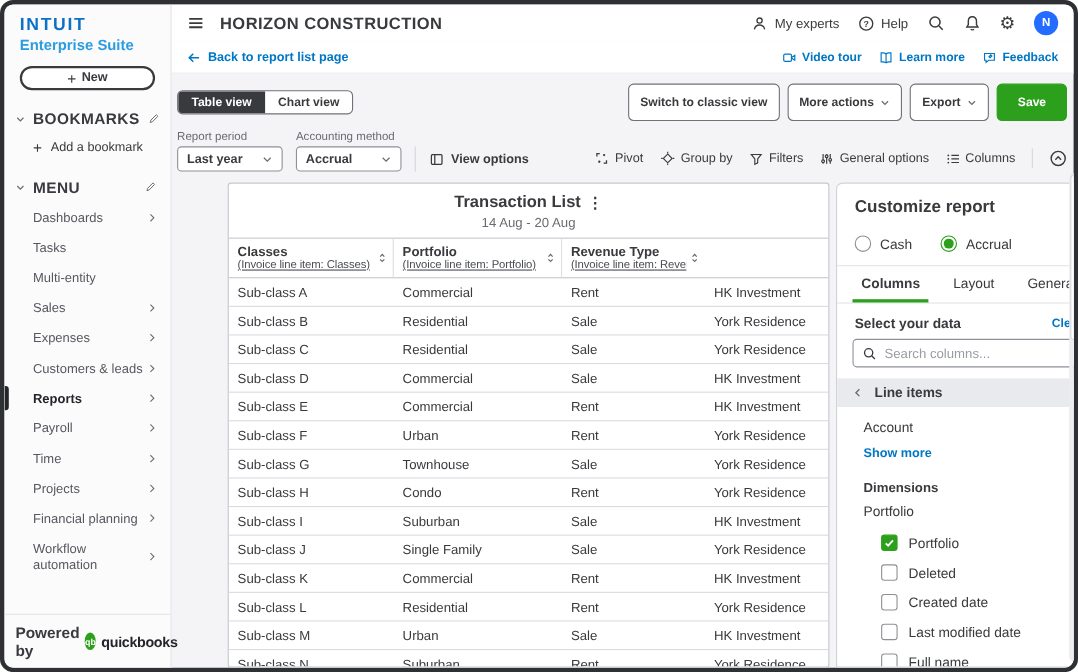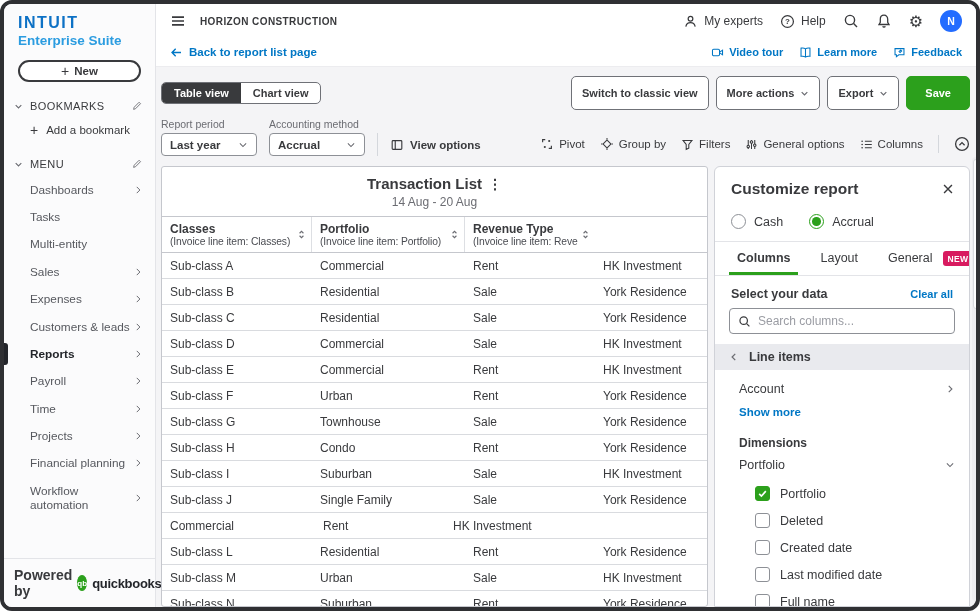--- a/index.html
+++ b/index.html
@@ -11,40 +11,40 @@
   
   .sidebar { width:152px; min-width:152px; background:#fbfbfc; border-right:1px solid #e3e4e8;
              display:flex; flex-direction:column; position:relative; }
   .logo-box { padding:10px 0 0 14px; }
   .logo-main { color:#0d71c5; font-weight:bold; font-size:16px; letter-spacing:1.5px; }
   .logo-sub { color:#2b9ce0; font-size:13.5px; font-weight:bold; margin-top:1px; }
   .new-btn { margin:12px 14px 10px 14px; height:22px; border:2px solid #393a3d; border-radius:999px;
              background:#fff; display:flex; align-items:center; justify-content:center; gap:5px;
              font-size:11.5px; font-weight:bold; cursor:pointer; }
   .side-head { display:flex; align-items:center; gap:7px; padding:8px 12px 4px 10px; }
-  .side-head .lbl { font-size:11px; font-weight:normal; letter-spacing:.4px; flex:1; }
+  .side-head .lbl { font-size:14px; font-weight:bold; letter-spacing:.4px; flex:1; }
   .add-bm { display:flex; align-items:center; gap:8px; padding:6px 12px 6px 26px; font-size:11.5px; color:#393a3d; cursor:pointer; }
   .nav-list { flex:1; overflow:hidden; margin-top:2px; }
   .nav-item { display:flex; align-items:center; padding:6.7px 12px 6.7px 26px; font-size:11.8px;
               color:#56585e; cursor:pointer; position:relative; }
   .nav-item .nv { flex:1; }
   .nav-item.active { font-weight:bold; color:#23252a; }
   .nav-item.active::before { content:""; position:absolute; left:0; top:3px; bottom:3px; width:4px;
               background:#23252a; border-radius:0 3px 3px 0; }
   .chev { color:#6b6c72; display:flex; }
   .side-footer { border-top:1px solid #e3e4e8; padding:8px 10px; display:flex; align-items:center; gap:5px; }
   .pb-txt { font-size:14px; color:#393a3d; font-weight:bold; }
   .qb-circle { width:16px; height:16px; border-radius:50%; background:#2ca01c; color:#fff; font-size:8px;
                font-weight:bold; display:flex; align-items:center; justify-content:center; }
   .qb-word { font-size:13px; font-weight:bold; color:#23252a; letter-spacing:-.3px; }
 
   
   .main { flex:1; display:flex; flex-direction:column; min-width:0; }
   .topbar1 { background:#fff; height:34px; display:flex; align-items:center; padding:0 14px; gap:14px; }
-  .co-title { font-size:10px; font-weight:bold; letter-spacing:.4px; }
+  .co-title { font-size:15px; font-weight:bold; letter-spacing:.4px; }
   .tb1-right { margin-left:auto; display:flex; align-items:center; gap:17px; }
   .hd-item { display:flex; align-items:center; gap:6px; font-size:12px; color:#393a3d; cursor:pointer; }
   .avatar { width:22px; height:22px; border-radius:50%; background:#236cff; color:#fff; font-size:10.5px;
             font-weight:bold; display:flex; align-items:center; justify-content:center; }
   .topbar2 { background:#fff; height:29px; display:flex; align-items:center; padding:0 14px;
              border-bottom:1px solid #ececef; }
   .back-link { display:flex; align-items:center; gap:6px; color:#0077c5; font-size:11.5px; font-weight:bold; cursor:pointer; }
   .tb2-right { margin-left:auto; display:flex; align-items:center; gap:16px; }
   .blue-link { display:flex; align-items:center; gap:5px; color:#0077c5; font-size:11px; font-weight:bold; cursor:pointer; }
 
@@ -67,35 +67,35 @@
   .select { width:96px; height:23px; background:#fff; border:1px solid #8d9096; border-radius:4px;
             display:flex; align-items:center; padding:0 8px; font-size:11.5px; font-weight:bold; cursor:pointer; }
   .select .sv { flex:1; }
   .view-opt { display:flex; align-items:center; gap:6px; font-size:11.5px; font-weight:bold;
               border-left:1px solid #d4d7dc; padding:4px 0 4px 12px; height:23px; cursor:pointer; }
   .trow2-right { margin-left:auto; display:flex; align-items:center; gap:15px; padding-bottom:3px; }
   .tool { display:flex; align-items:center; gap:5px; font-size:11.5px; color:#393a3d; cursor:pointer; }
   .tool-sep { width:1px; height:18px; background:#d4d7dc; }
 
   
-  .board { flex:1; display:flex; gap:6px; margin-top:10px; min-height:0; }
+  .board { flex:1; display:flex; gap:6px; margin-top:10px; min-height:0;margin-left:46px; }
 
   .report-card { flex:0 0 547px; width:547px; background:#fff; border:1px solid #c5c7cd; border-radius:3px;
                  overflow:hidden; display:flex; flex-direction:column; }
   .rc-title { text-align:center; padding:8px 0 7px 0; border-bottom:1px solid #c5c7cd; }
   .rc-t1 { font-size:15px; font-weight:bold; display:inline-flex; align-items:center; gap:6px; }
   .dots { font-size:14px; font-weight:bold; cursor:pointer; color:#393a3d; }
   .rc-t2 { font-size:12px; color:#6b6c72; margin-top:2px; }
   .rc-table { flex:1; overflow:hidden; }
   .hrow { display:flex; border-bottom:1px solid #c5c7cd; width:583px; }
   .hcell { padding:5px 4px 5px 8px; border-right:1px solid #dddfe3; display:flex; align-items:center; cursor:pointer; }
   .hcell:last-child { border-right:none; }
   .hmain { flex:1; min-width:0; }
   .hname { font-size:12px; font-weight:bold; white-space:nowrap; overflow:hidden; }
-  .hsub { font-size:10.3px; color:#4a4c52; white-space:nowrap; overflow:hidden; letter-spacing:-.1px; }
+  .hsub { font-size:10.3px; color:#4a4c52; white-space:nowrap; overflow:hidden; letter-spacing:-.1px;text-decoration:underline; }
   .sorter { color:#6b6c72; margin-left:2px; display:flex; }
   .c0 { width:150px; } .c1 { width:153px; } .c2 { width:130px; } .c3 { width:150px; }
   .drow { display:flex; border-bottom:1px solid #d9dbdf; width:583px; }
   .dcell { padding:5.5px 4px 5.5px 8px; font-size:12px; white-space:nowrap; overflow:hidden; }
 
   
   .panel { flex:0 0 256px; width:256px; background:#fff; border:1px solid #d0d2d8; border-radius:6px 6px 0 0;
            display:flex; flex-direction:column; overflow:hidden; font-size:12.5px; }
   .p-head { display:flex; align-items:center; padding:13px 14px 6px 16px; }
   .p-title { font-size:15.5px; font-weight:bold; flex:1; }
@@ -600,20 +600,21 @@
     <span class="dcell c2">Sale</span>
     <span class="dcell c3">HK Investment</span>
   </div>
                 <div class="drow">
     <span class="dcell c0">Sub-class J</span>
     <span class="dcell c1">Single Family</span>
     <span class="dcell c2">Sale</span>
     <span class="dcell c3">York Residence</span>
   </div>
                 <div class="drow">
+    <span class="dcell c0">Sub-class K</span>
     <span class="dcell c1">Commercial</span>
     <span class="dcell c2">Rent</span>
     <span class="dcell c3">HK Investment</span>
   </div>
                 <div class="drow">
     <span class="dcell c0">Sub-class L</span>
     <span class="dcell c1">Residential</span>
     <span class="dcell c2">Rent</span>
     <span class="dcell c3">York Residence</span>
   </div>

